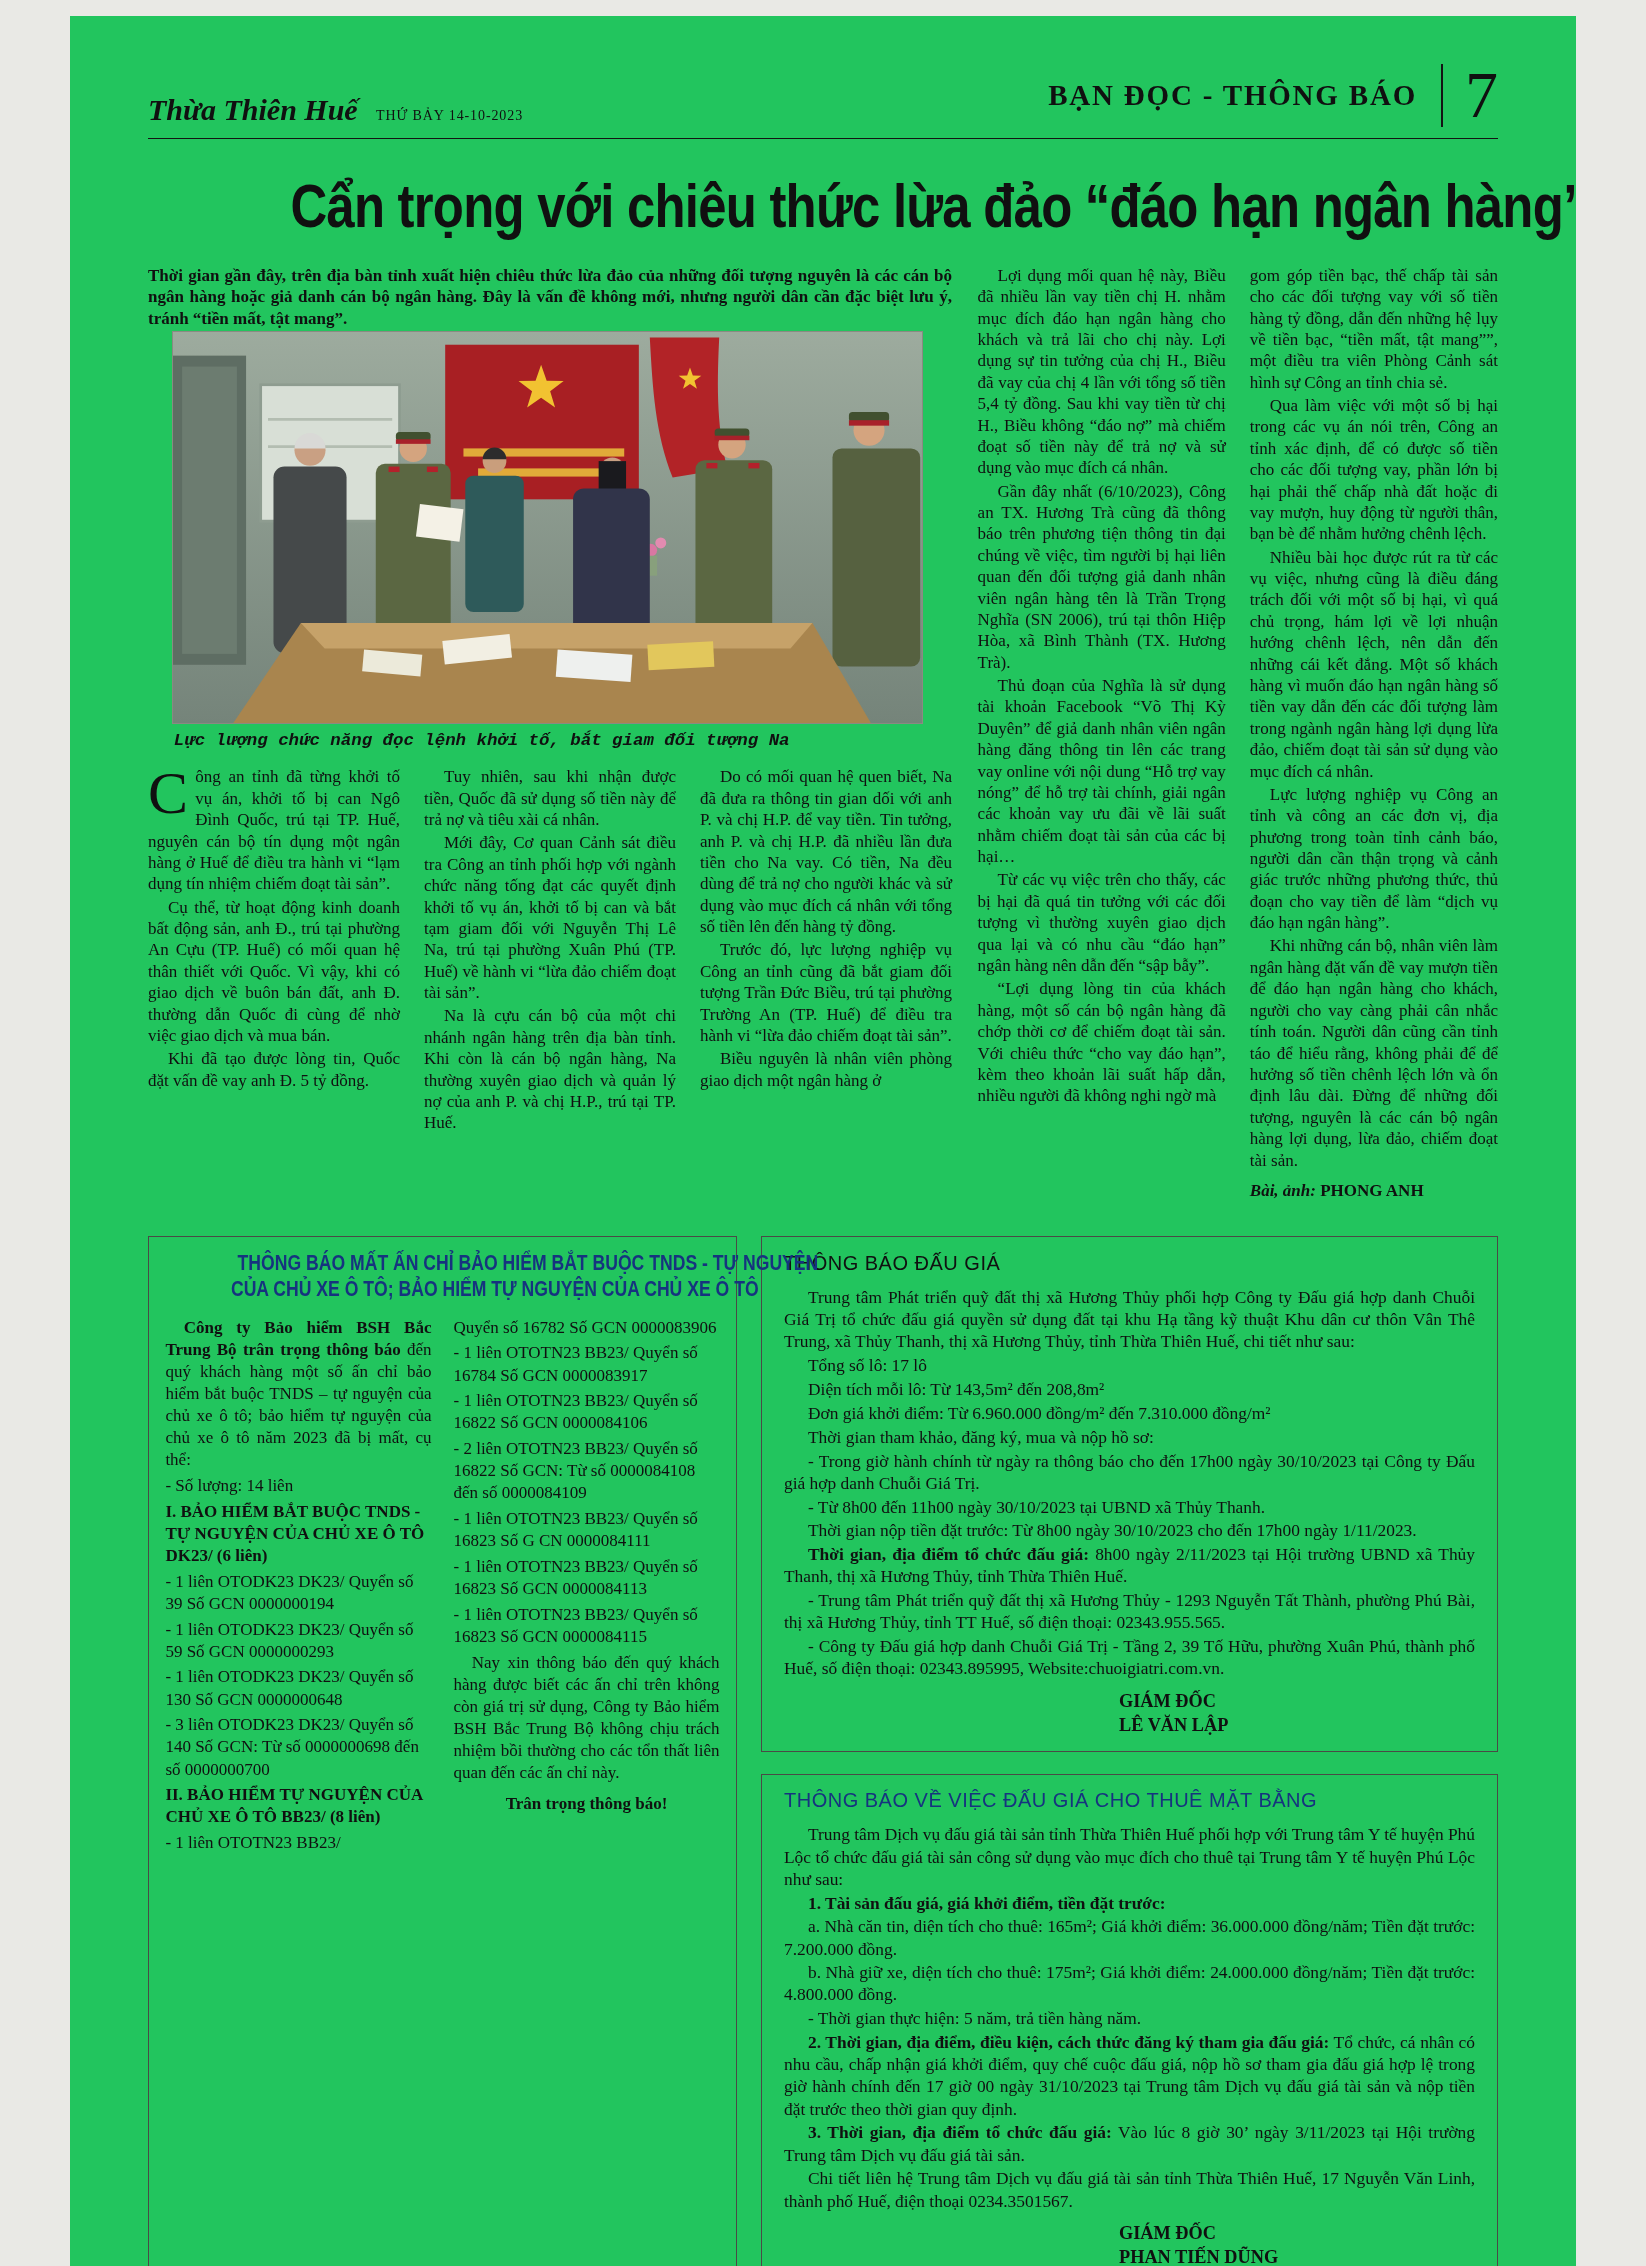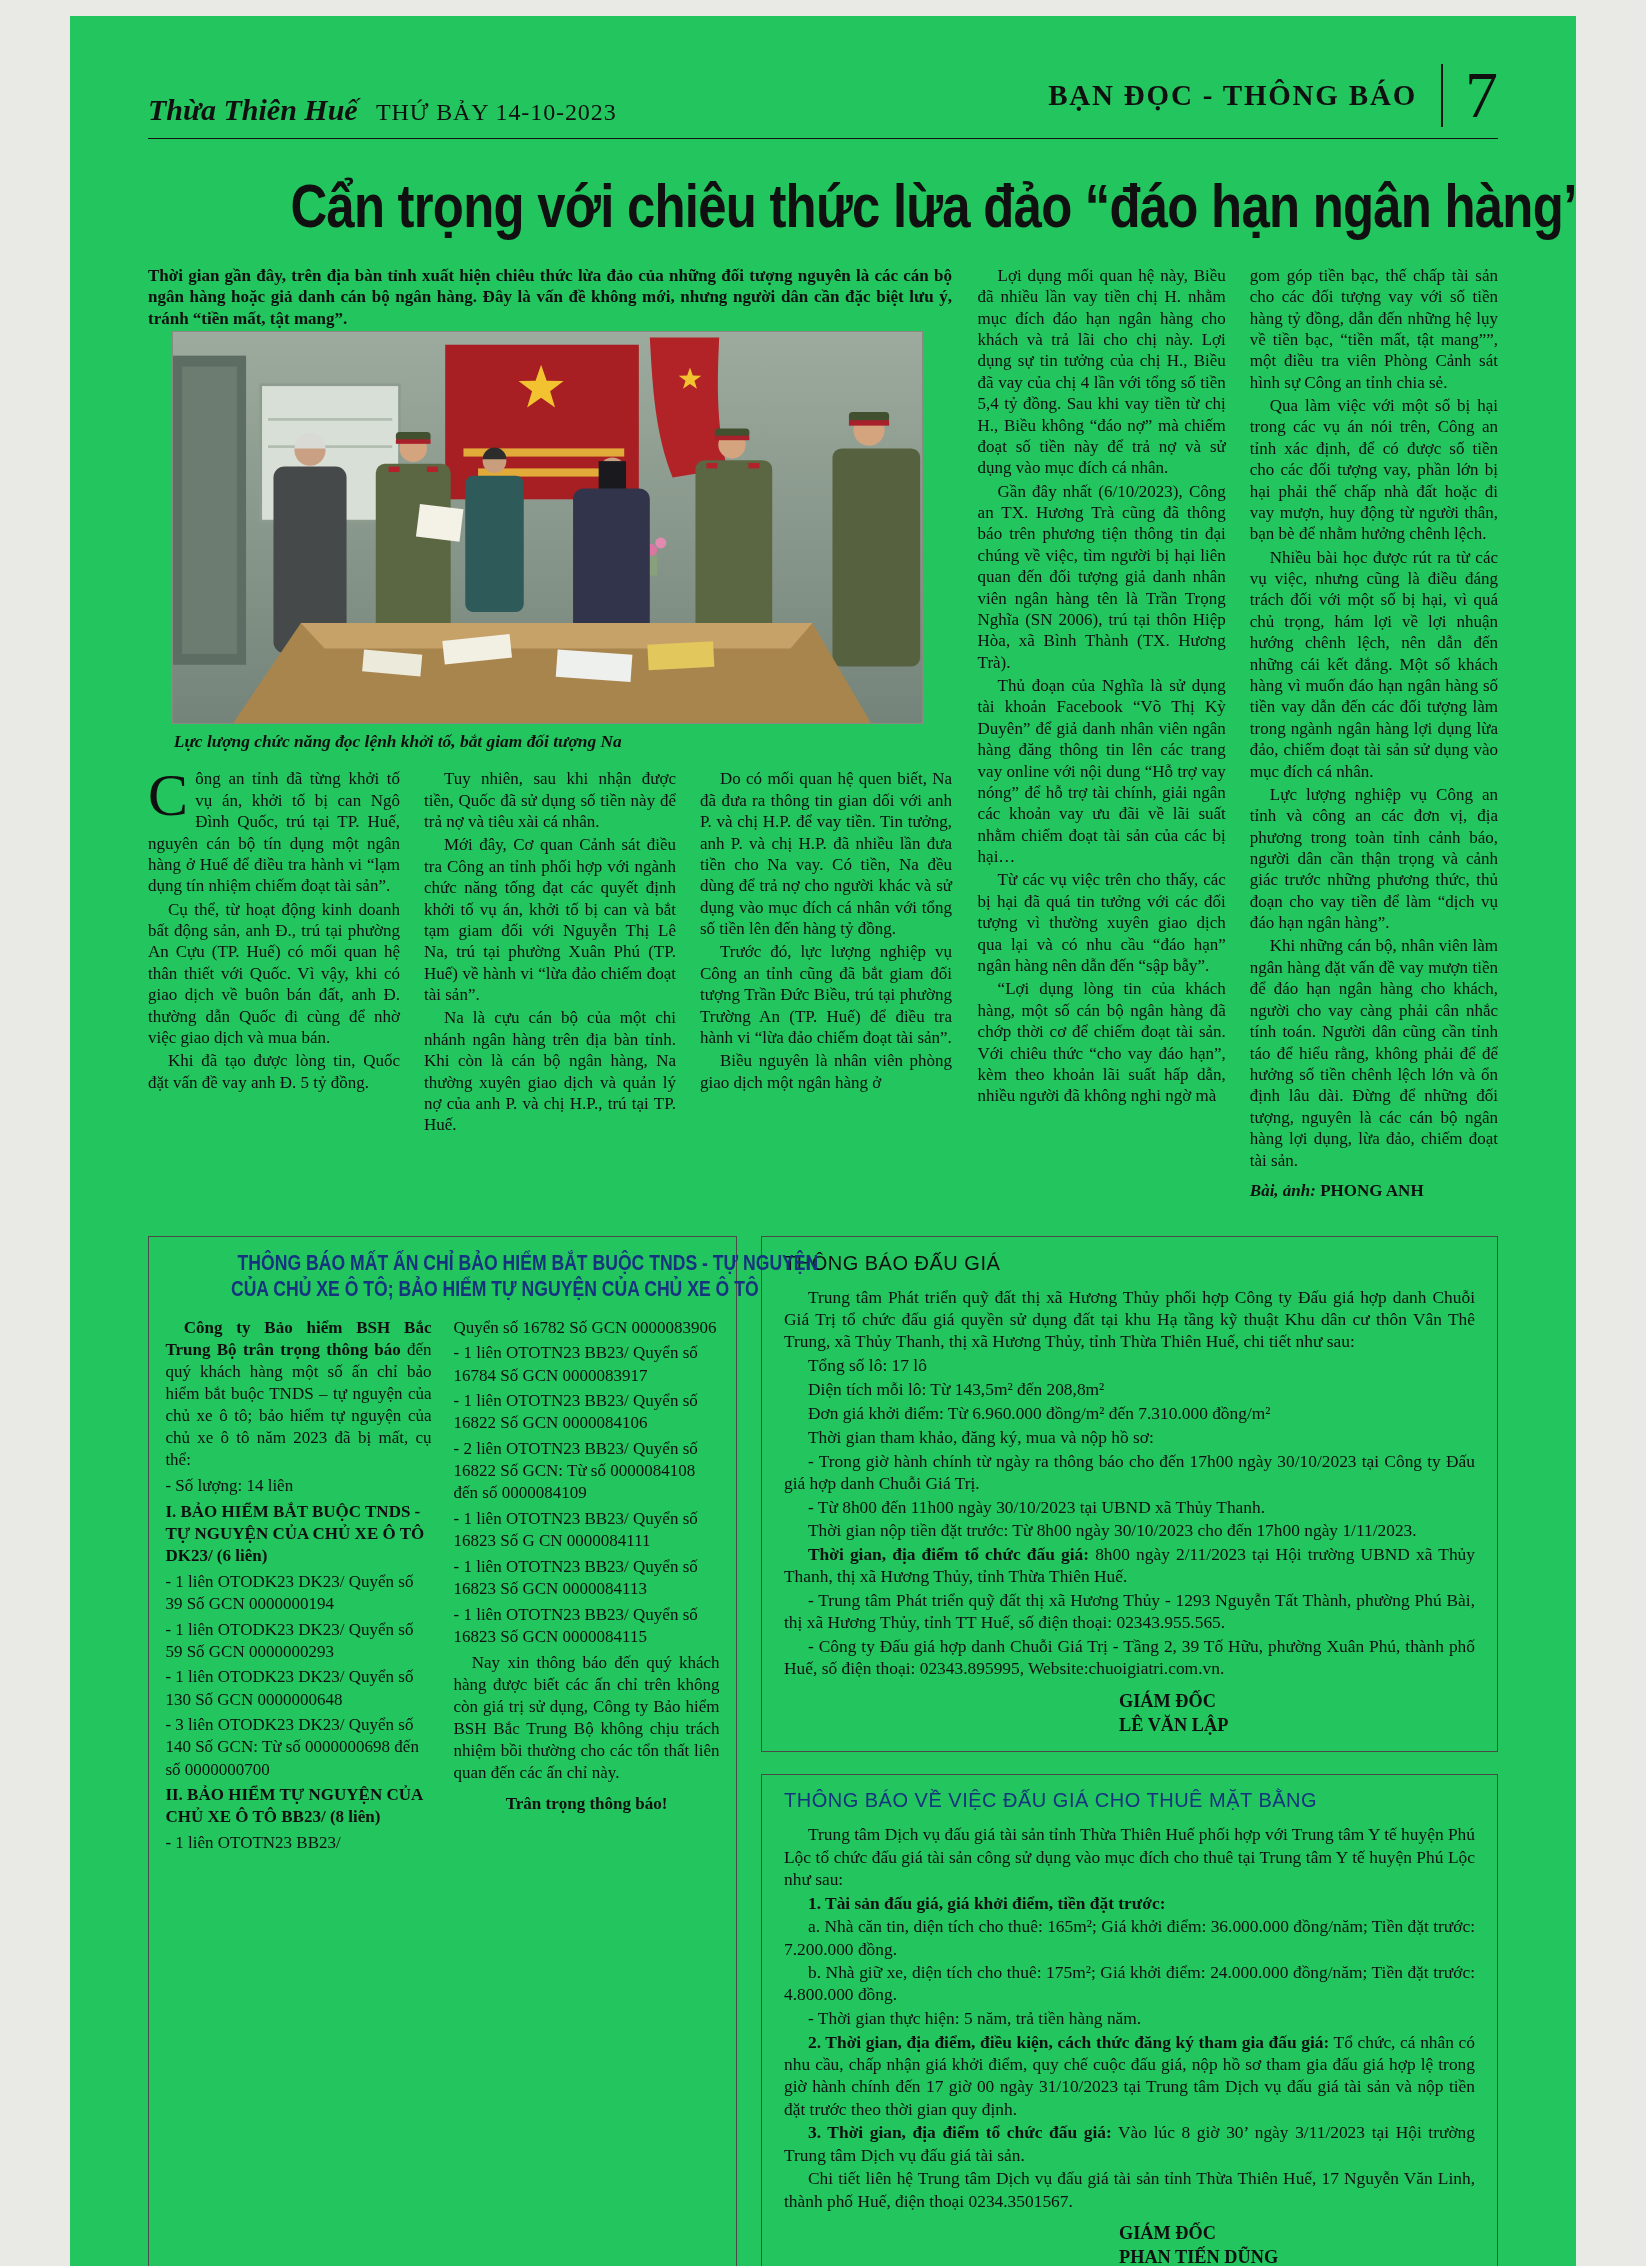--- a/index.html
+++ b/index.html
@@ -8,36 +8,36 @@
     width:1506px; height:2267px; margin:16px auto; position:relative;
     background:#22c55e; color:#101010; overflow:hidden;
     padding:48px 78px 27.4px;
     font-family:"Liberation Serif", serif;
   }
   
   .header { display:flex; justify-content:space-between; align-items:flex-end;
     border-bottom:1.8px solid #141414; padding-bottom:11px; }
   .header-left { display:flex; align-items:baseline; gap:18.3px; }
   .masthead { font-size:30px; font-weight:bold; font-style:italic; letter-spacing:0; }
-  .dateline { font-size:24px; letter-spacing:0.9px; }
+  .dateline { font-size:14px; letter-spacing:0.9px; }
   .header-right { display:flex; align-items:center; }
   .section-title { font-size:29px; font-weight:bold; letter-spacing:1.8px; padding-right:24px; }
   .page-number { font-size:66px; line-height:0.95; border-left:2.7px solid #141414; padding-left:22px; font-weight:400; }
   
   .headline-wrap { text-align:center; margin:31px 0 24px; }
   .headline { display:inline-block; white-space:nowrap;
     font-family:"Liberation Sans", sans-serif; font-weight:bold; font-size:62px;
     letter-spacing:-0.9px; transform:scaleX(0.82); transform-origin:center; }
   
   .article-body { display:flex; gap:25.6px; }
   .left-zone { width:804px; flex:none; }
   .right-zone { flex:1; display:flex; gap:24px; }
   .right-zone .col { flex:1; }
   .lead { font-size:22px; font-weight:bold; line-height:1.33; text-align:justify; margin-bottom:18.3px; }
-  figure { width:751px; margin:0 0 0 24px; }
+  figure { width:751px; margin:0 0 0 24px;font-family:Liberation Mono, monospace; }
   .photo-svg { display:block; width:100%; height:393px; border:0.9px solid #8a8a82; }
   figcaption { font-size:17.4px; font-weight:bold; font-style:italic; margin:7.3px 0 16.4px 1.8px; }
   .three-cols { display:flex; gap:24px; }
   .three-cols .col { flex:1; }
   .article-body p { font-size:17px; line-height:1.26; text-align:justify; text-indent:20px; margin-bottom:1.8px; }
   .article-body p.first { text-indent:0; }
   .dropcap { float:left; font-size:60px; line-height:49px; padding:2.7px 7.3px 0 0; }
   .byline { text-align:right; margin-top:9.1px; font-size:18px; text-indent:0 !important; }
   .byline-label { font-weight:bold; font-style:italic; }
   .byline-name { font-weight:bold; }

